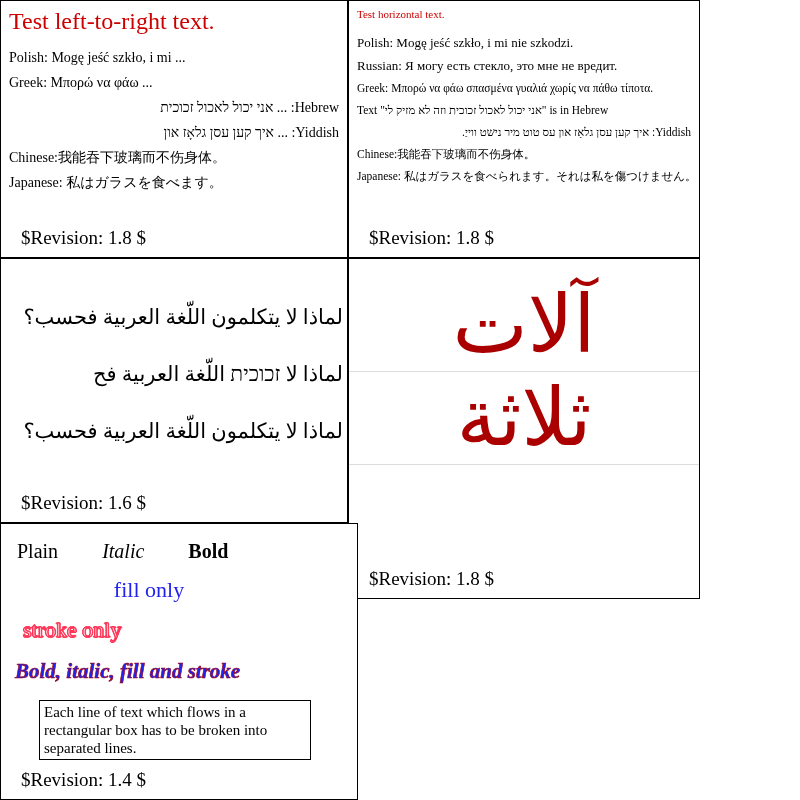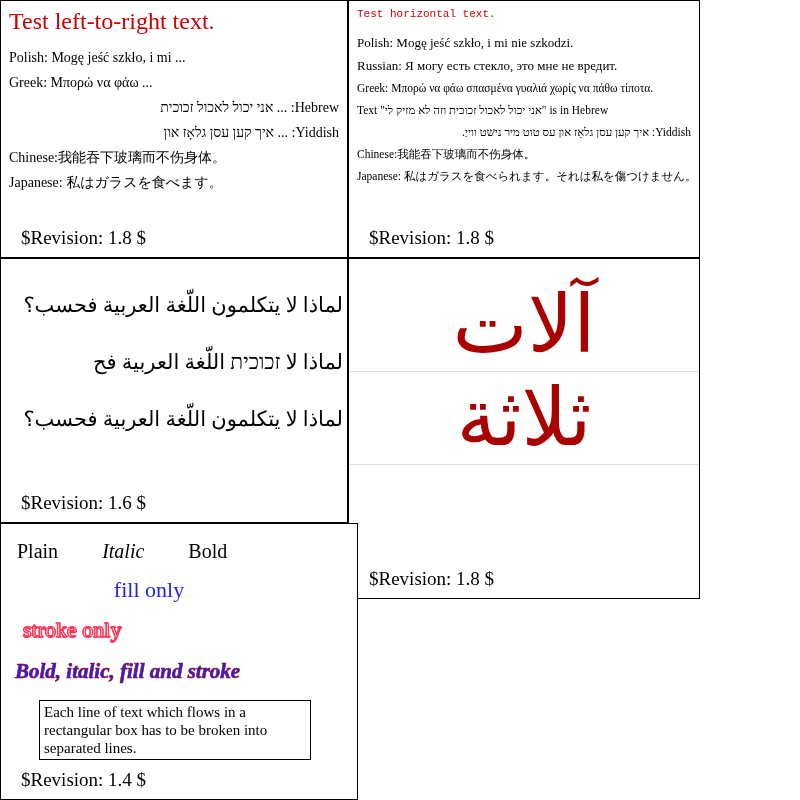--- a/index.html
+++ b/index.html
@@ -39,21 +39,21 @@
     font-size: 24px;
     line-height: 28px;
     font-family: "Liberation Serif", serif;
     margin: 0 0 10px 0;
     white-space: nowrap;
   }
   .title-small {
     color: #cc0000;
     font-size: 11px;
     line-height: 14px;
-    font-family: Liberation Mono, monospace;
+    font-family: Liberation Serif, serif;
     margin: 0 0 10px 0;
     white-space: nowrap;
   }
   .line {
     font-size: 14px;
     line-height: 25px;
     color: #000000;
     white-space: nowrap;
   }
   .line.small {
@@ -80,21 +80,21 @@
   
   .arabic-line {
     direction: rtl;
     text-align: right;
     font-size: 21px;
     line-height: 57px;
     color: #000000;
     white-space: nowrap;
     padding-right: 4px;
   }
-  .arabic-wrap { padding-top: 18px; }
+  .arabic-wrap { padding-top: 30px; }
 
   
   .arabic-big-wrap {
     position: relative;
     height: 100%;
   }
   .arabic-big {
     direction: rtl;
     text-align: center;
     color: #aa0000;
@@ -114,21 +114,21 @@
   .styles-row1 {
     margin-top: 16px;
     display: flex;
     align-items: baseline;
     gap: 44px;
     padding-left: 16px;
     font-size: 20px;
   }
   .plain  { font-family: "Liberation Serif", serif; }
   .italic { font-style: italic; }
-  .bold   { font-weight: normal; }
+  .bold   { font-weight: bold; }
   .fillonly {
     color: #2222ee;
     font-size: 22px;
     text-align: center;
     margin-top: 14px;
     padding-right: 60px;
   }
   .strokeonly {
     font-size: 22px;
     margin-top: 14px;

